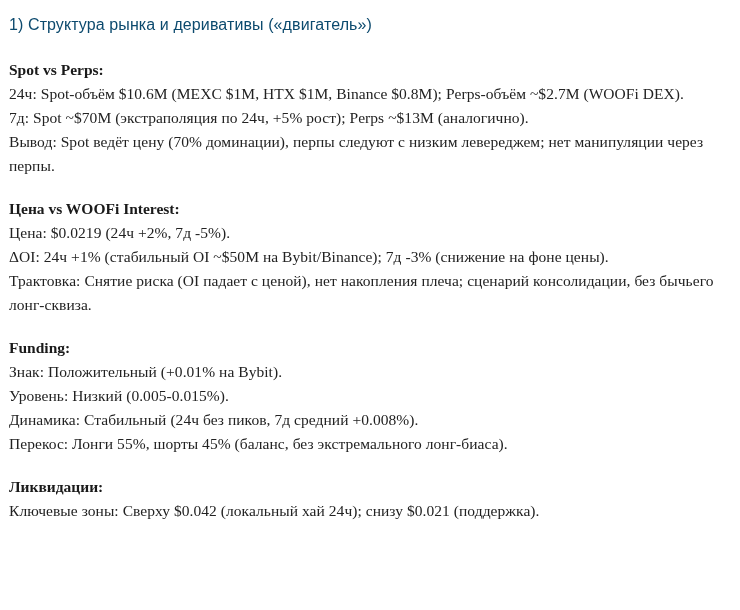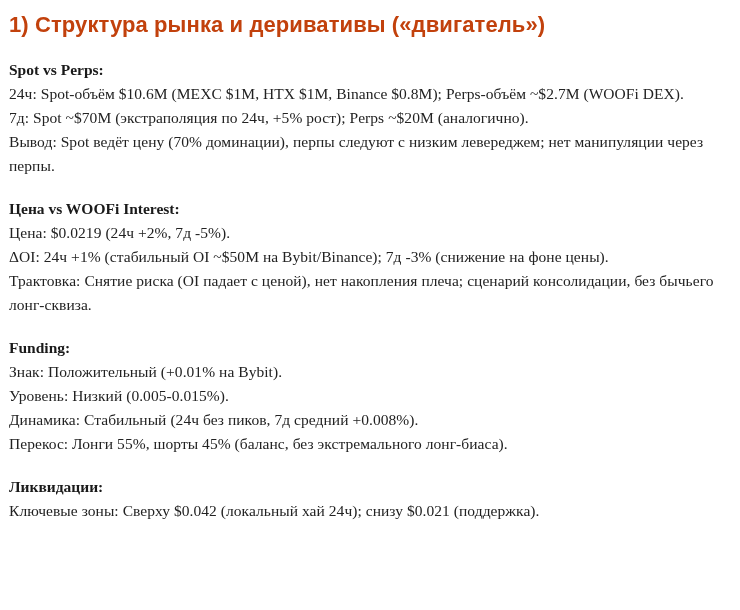--- a/index.html
+++ b/index.html
@@ -11,25 +11,25 @@
       width: 740px;
       height: 610px;
       overflow: hidden;
       font-family: "Liberation Sans", "DejaVu Sans", sans-serif;
       color: #1f1f1f;
     }
     .doc {
       padding: 12px 10px 0 9px;
     }
     .title {
-      font-size: 22px;
-      font-weight: 700;
+      font-size: 16px;
+      font-weight: 400;
       line-height: 26px;
       margin: 0 0 20px 0;
-      color: #c2410c;
+      color: #0c4a6e;
       letter-spacing: 0.1px;
     }
     .section {
       margin: 0 0 19px 0;
       font-family: Liberation Serif, serif;
     }
     .section-heading {
       font-size: 15.5px;
       font-weight: 700;
       line-height: 24px;
@@ -46,21 +46,21 @@
   </style>
 </head>
 <body>
 
 <div class="doc">
   <div class="title">1) Структура рынка и деривативы («двигатель»)</div>
 
   <div class="section">
     <div class="section-heading">Spot vs Perps:</div>
     <div class="line">24ч: Spot-объём $10.6M (MEXC $1M, HTX $1M, Binance $0.8M); Perps-объём ~$2.7M (WOOFi DEX).</div>
-    <div class="line">7д: Spot ~$70M (экстраполяция по 24ч, +5% рост); Perps ~$20M (аналогично).</div>
+    <div class="line">7д: Spot ~$70M (экстраполяция по 24ч, +5% рост); Perps ~$13M (аналогично).</div>
     <div class="line">Вывод: Spot ведёт цену (70% доминации), перпы следуют с низким левереджем; нет манипуляции через перпы.</div>
   </div>
 
   <div class="section">
     <div class="section-heading">Цена vs WOOFi Interest:</div>
     <div class="line">Цена: $0.0219 (24ч +2%, 7д -5%).</div>
     <div class="line">ΔOI: 24ч +1% (стабильный OI ~$50M на Bybit/Binance); 7д -3% (снижение на фоне цены).</div>
     <div class="line">Трактовка: Снятие риска (OI падает с ценой), нет накопления плеча; сценарий консолидации, без бычьего лонг-сквиза.</div>
   </div>
 

